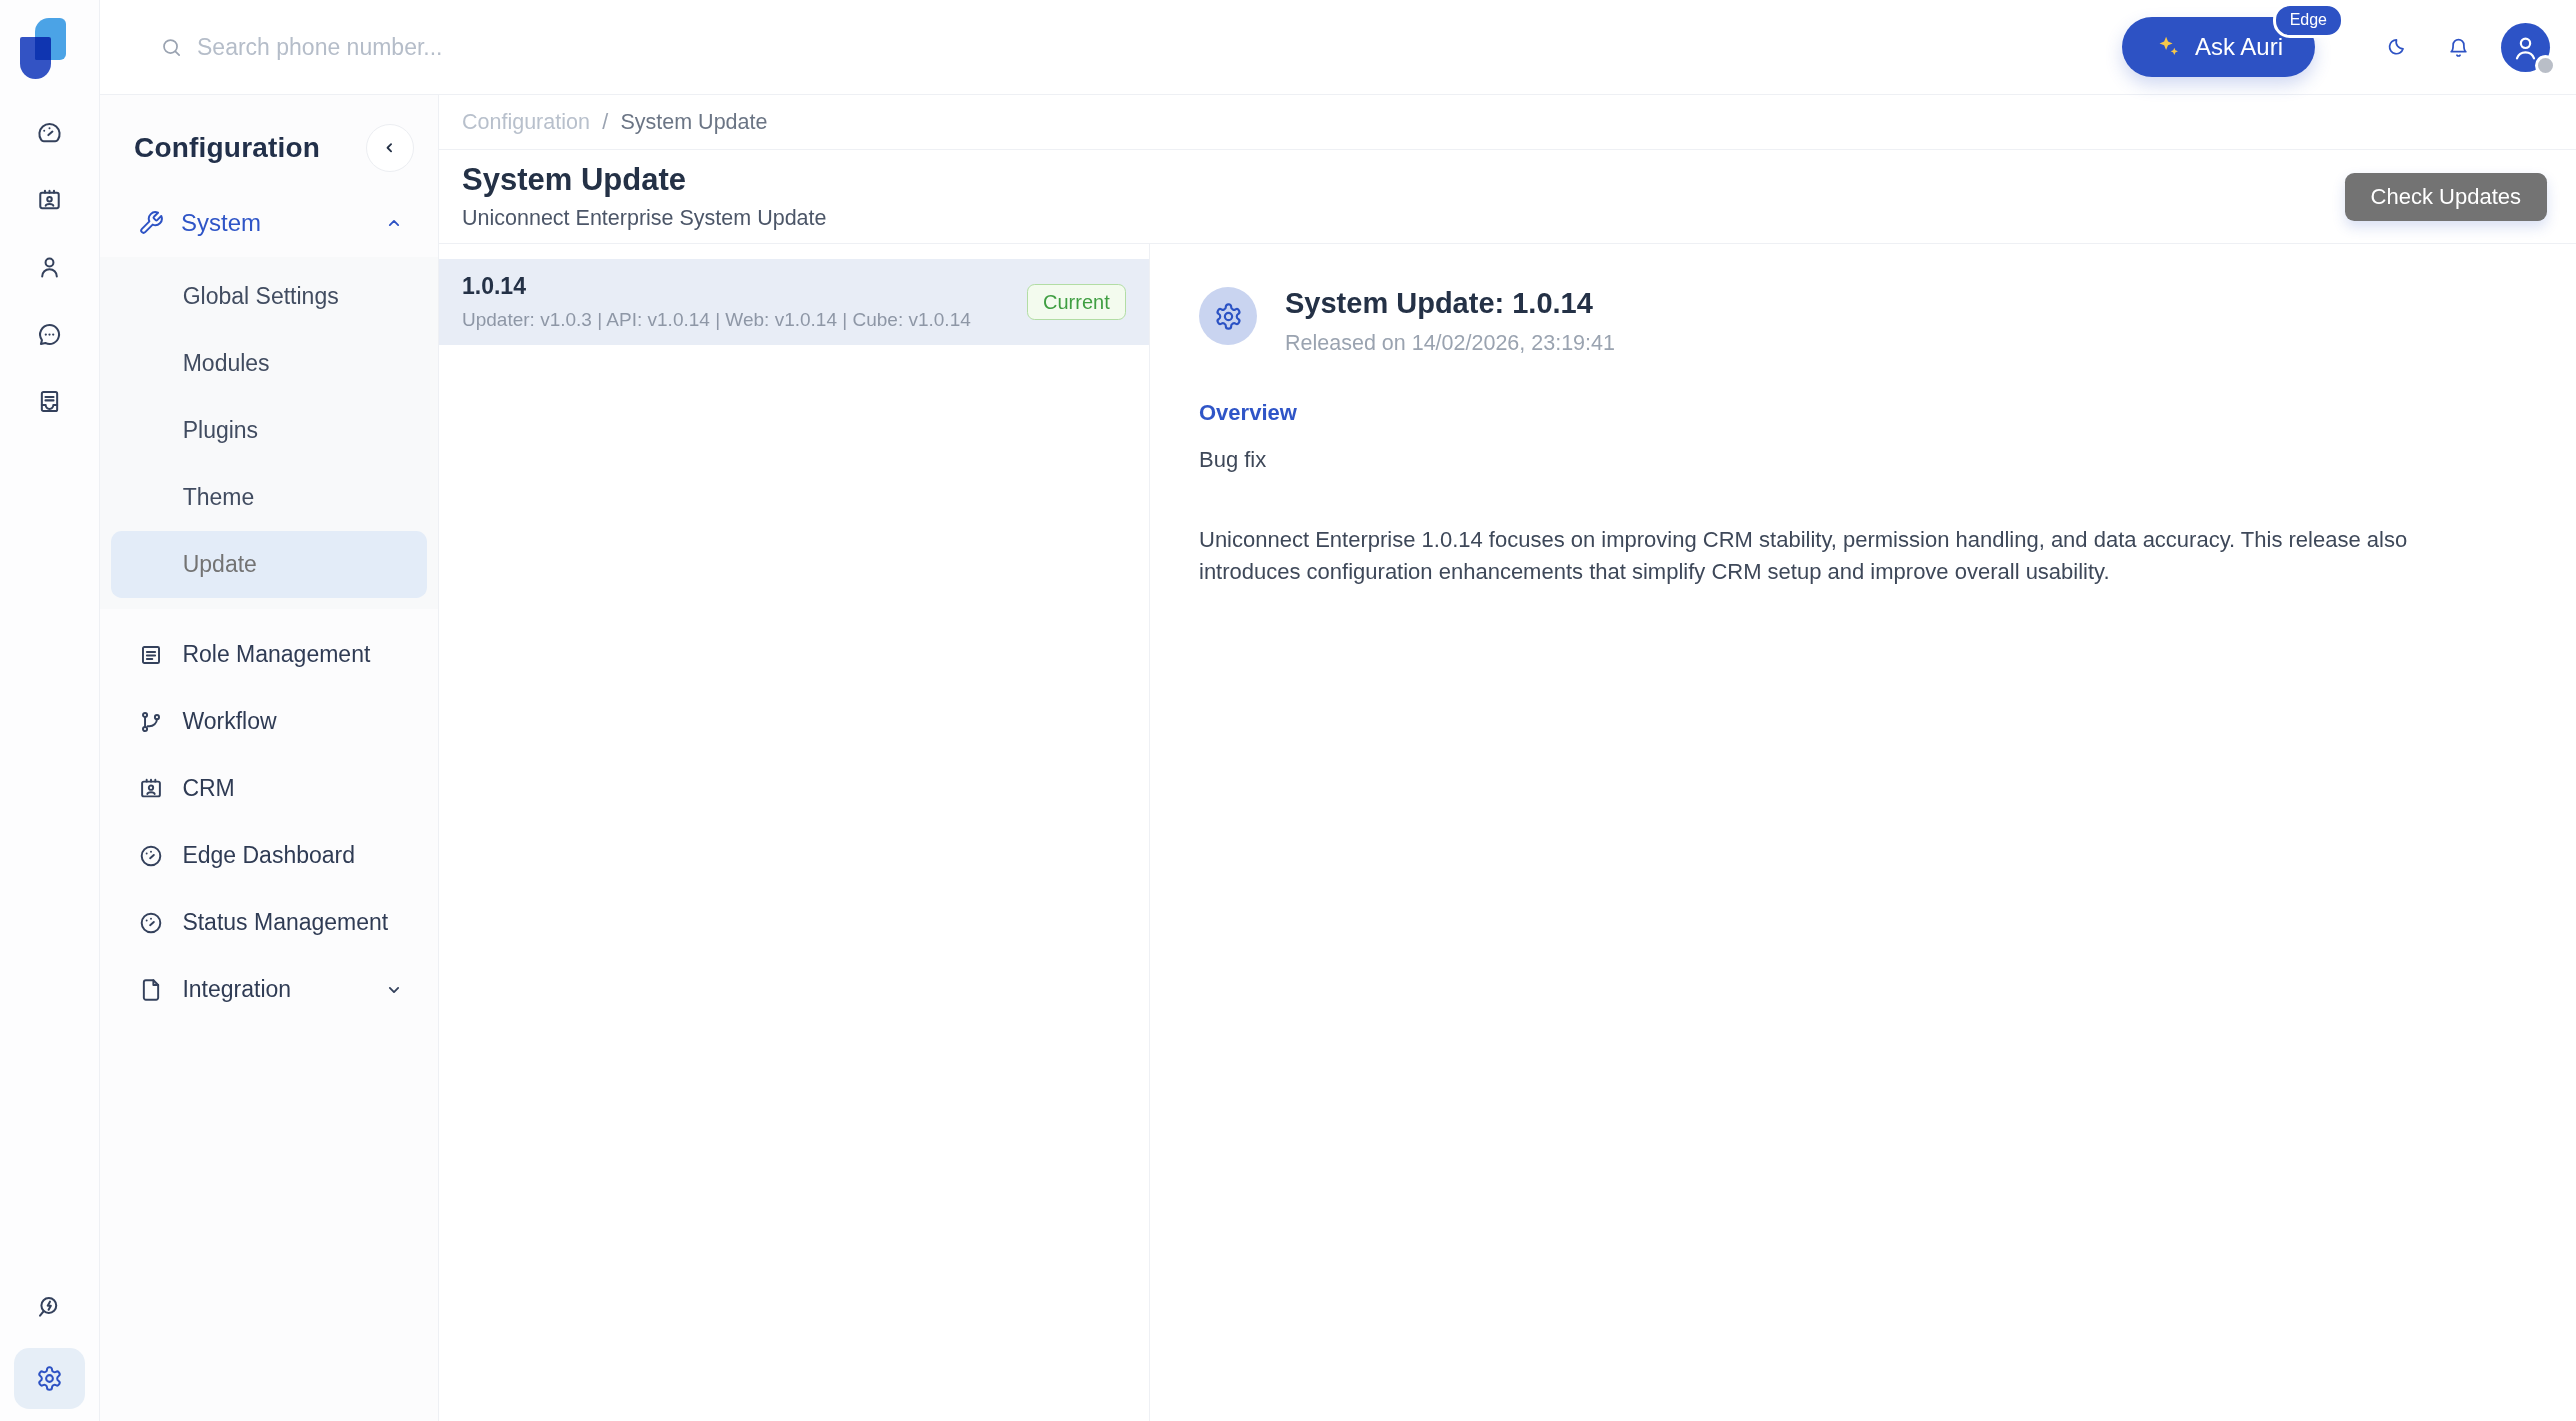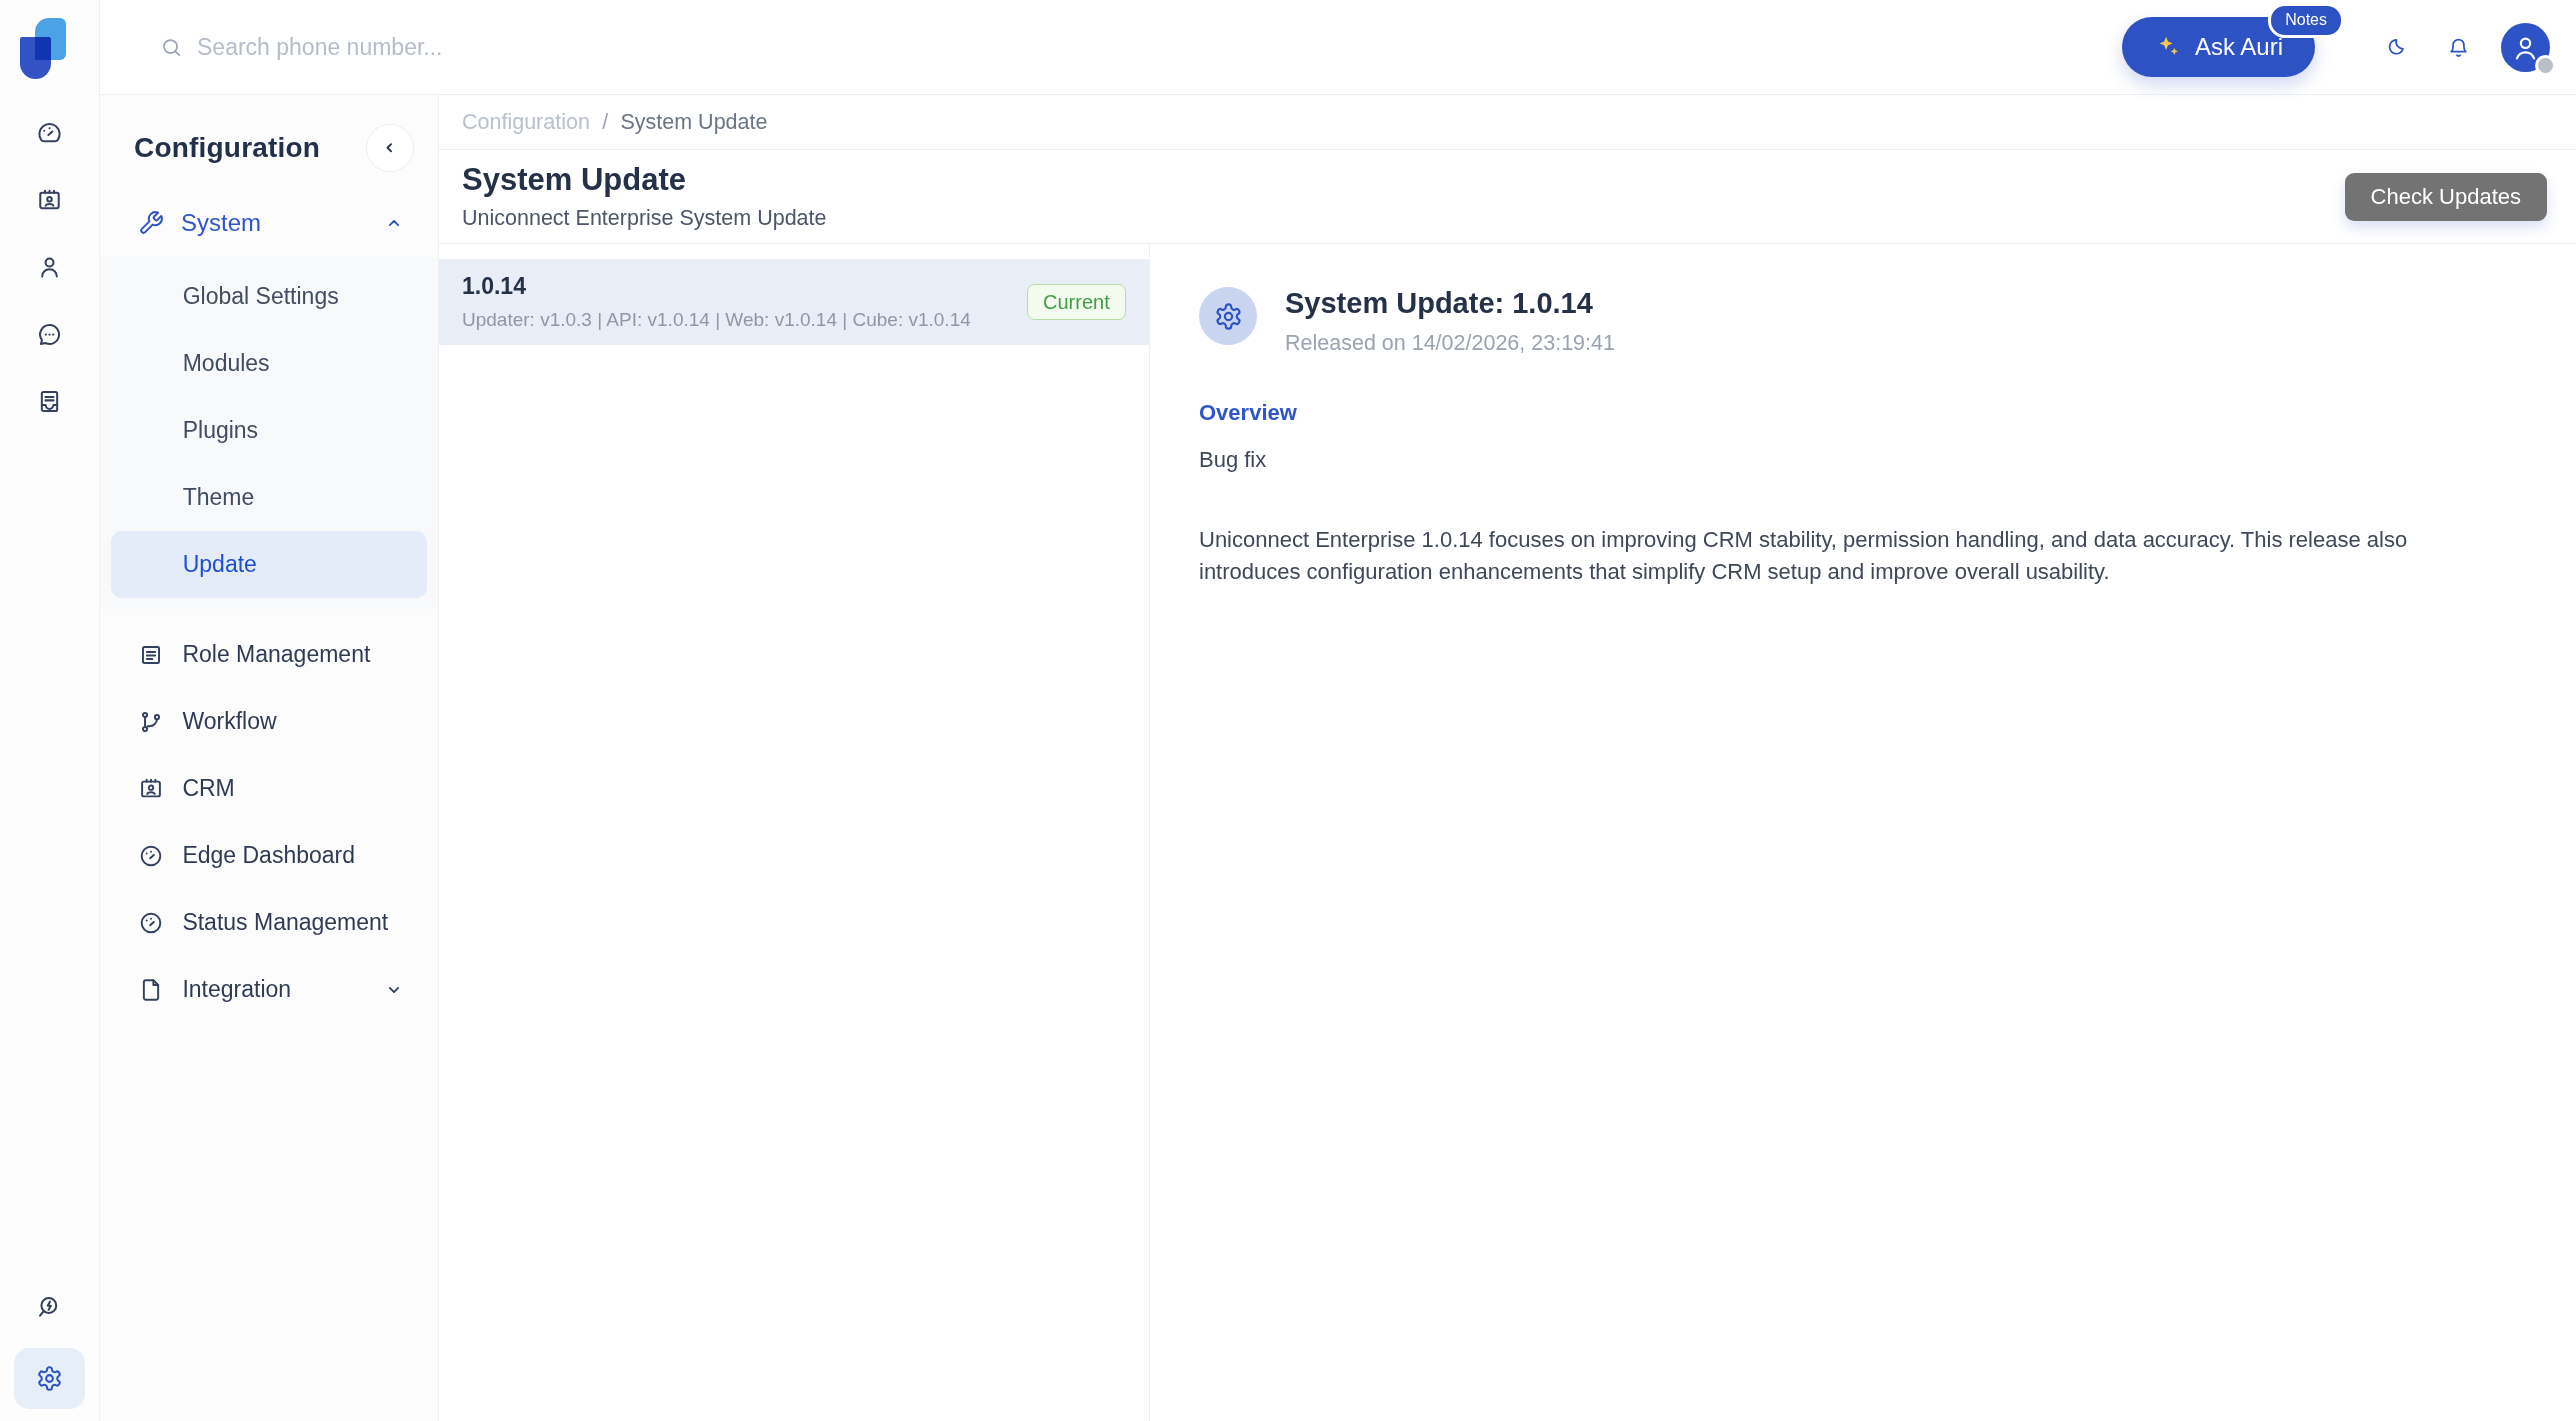--- a/index.html
+++ b/index.html
@@ -64,21 +64,21 @@
   .collapse-btn svg { width: 21.5px; height: 21.5px; }
   .menu-row { display: flex; align-items: center; gap: 17px; padding: 14px 34px 20px 38px;
               cursor: pointer; justify-content: flex-end; }
   .menu-row svg { width: 26px; height: 26px; flex: 0 0 auto; }
   .menu-row .chev { margin-left: auto; width: 20px; height: 20px; }
   .menu-row.system { color: #2f55c7; }
   .menu-row.system .label { color: #2f55c7; font-size: 24px; font-weight: 500; flex: 1; }
   .submenu { background: #f8f9fa; padding: 6.1px 10.7px 10.7px; }
   .sub-item { height: 67px; display: flex; align-items: center; padding-left: 72px;
               font-size: 23px; color: #414c60; border-radius: 10.7px; cursor: pointer; }
-  .sub-item.active { background: #e3ecf8; color: #1d4ed8; }
+  .sub-item.active { background: #e3ecf8; color: #737373; }
   .menu-list { padding-top: 12.3px; }
   .menu-item { height: 67px; display: flex; align-items: center; gap: 18.4px;
                padding: 0 34px 0 38px; font-size: 23px; font-weight: 500; color: #2f3b54;
                cursor: pointer; }
   .menu-item svg { width: 26px; height: 26px; color: #34415c; flex: 0 0 auto; }
 
   
   .main { position: absolute; left: 439px; top: 95px; right: 0; bottom: 0; background: #fff;
           display: flex; flex-direction: column; }
   .breadcrumb { height: 55px; border-bottom: 1.5px solid #eef0f4; display: flex; align-items: center;
@@ -188,21 +188,21 @@
       </svg>
       <input type="text" value="" placeholder="Search phone number..." style="">
     </div>
     <div class="top-actions">
       <button class="ask-auri">
         <svg viewBox="0 0 24 24" fill="none">
           <path d="M10 3.2 11.6 7l3.8 1.6-3.8 1.6L10 14l-1.6-3.8L4.6 8.6 8.4 7z" fill="#f6c84a"></path>
           <path d="m16.8 12.2.9 2.1 2.1.9-2.1.9-.9 2.1-.9-2.1-2.1-.9 2.1-.9z" fill="#f6c84a"></path>
         </svg>
         <span>Ask Auri</span>
-        <span class="beta-badge">Notes</span>
+        <span class="beta-badge">Edge</span>
       </button>
       <button class="icon-btn">
         <svg viewBox="0 0 24 24" fill="none" stroke="currentColor" stroke-width="1.8" stroke-linecap="round" stroke-linejoin="round">
           <path d="M13 4.1a7.2 7.2 0 1 0 6.9 9.3A7.2 7.2 0 0 1 13 4.1Z"></path>
         </svg>
       </button>
       <button class="icon-btn">
         <svg viewBox="0 0 24 24" fill="none" stroke="currentColor" stroke-width="1.8" stroke-linecap="round" stroke-linejoin="round">
           <path d="M12 3.8a5.6 5.6 0 0 0-5.6 5.6c0 5.6-2 7-2 7h15.2s-2-1.4-2-7A5.6 5.6 0 0 0 12 3.8Z"></path>
           <path d="M10.4 20a1.9 1.9 0 0 0 3.2 0"></path>

